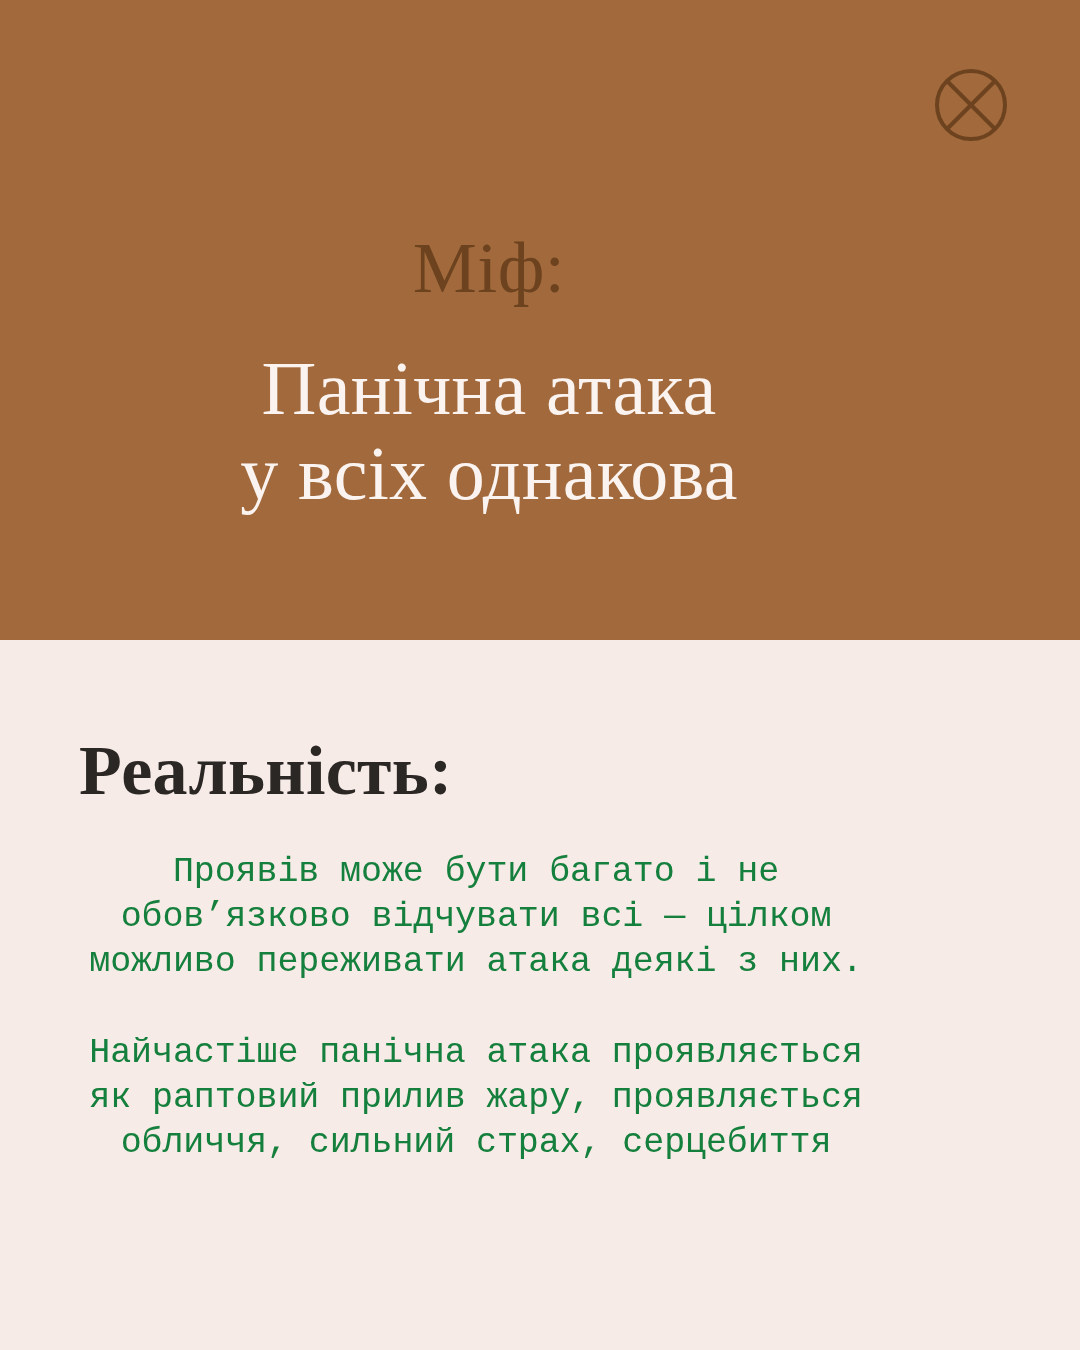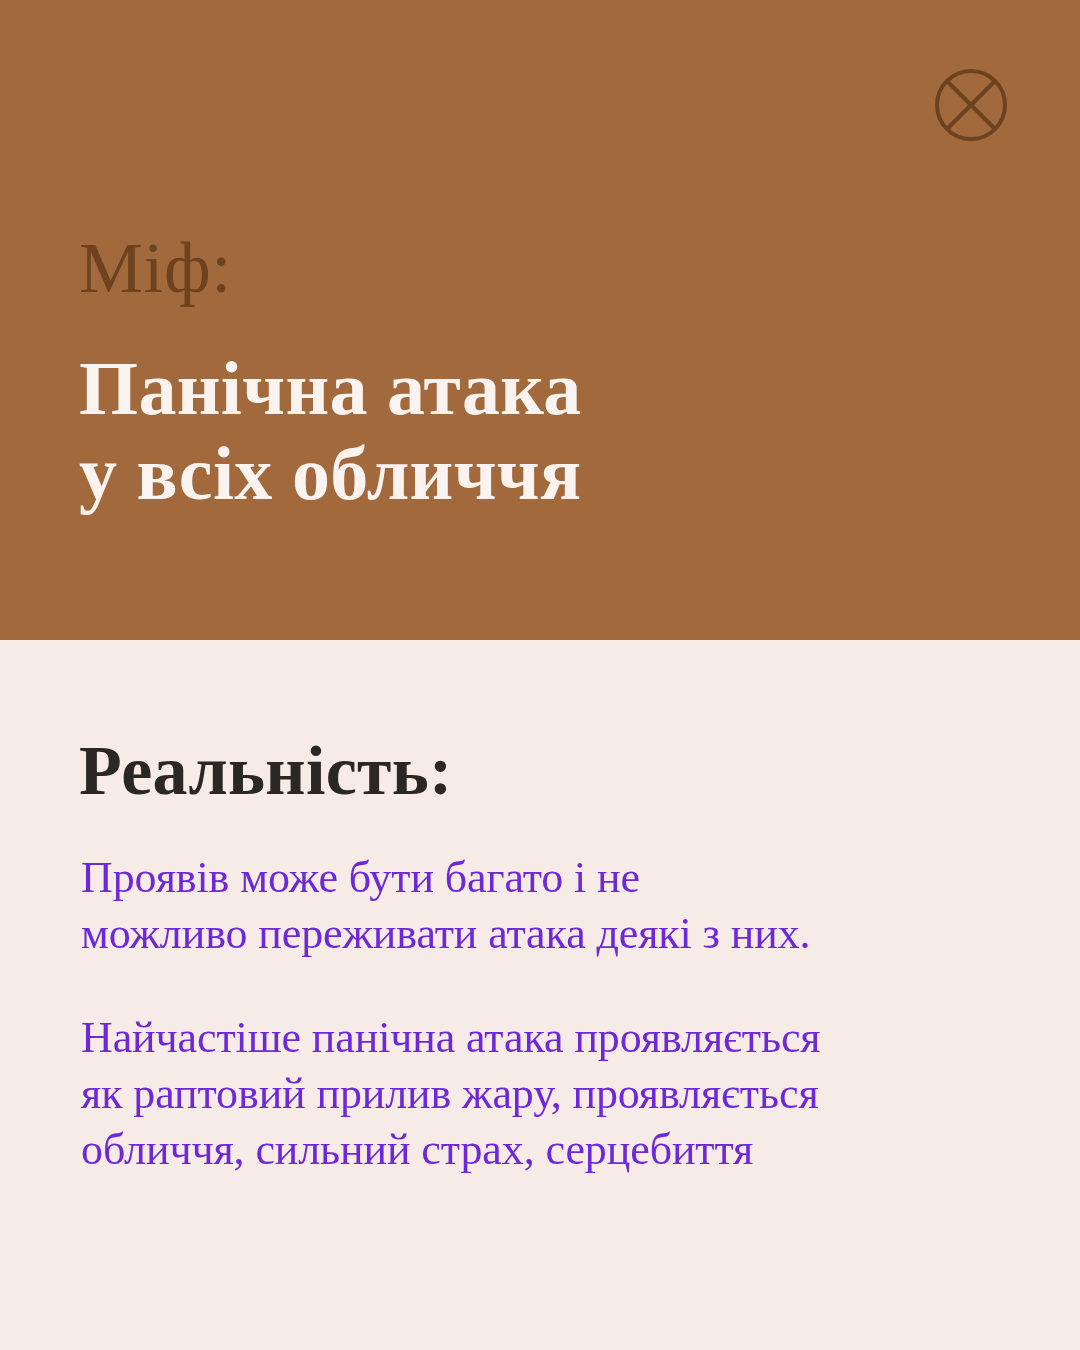--- a/index.html
+++ b/index.html
@@ -14,20 +14,21 @@
     background: #f6ebe6;
     overflow: hidden;
   }
 
   .card {
     position: relative;
     width: 1080px;
     height: 1350px;
     display: flex;
     flex-direction: column;
+    text-align: center;
   }
 
   
   .myth-panel {
     position: relative;
     height: 640px;
     background: #a26a3c;
     flex: 0 0 auto;
   }
 
@@ -54,21 +55,20 @@
     letter-spacing: 0.5px;
   }
 
   .myth-headline {
     font-family: "Liberation Serif", serif;
     font-size: 76px;
     line-height: 1.12;
     color: #fbf3ef;
     margin-top: 42px;
     letter-spacing: 0.3px;
-    font-weight: bold;
   }
 
   .myth-headline .line { display: block; white-space: pre; }
 
   
   .reality-panel {
     position: relative;
     flex: 1 1 auto;
     background: #f6ebe6;
   }
@@ -85,24 +85,24 @@
   }
 
   .reality-body {
     position: absolute;
     left: 81px;
     top: 210px;
     width: 790px;
   }
 
   .reality-body p {
-    font-family: Liberation Serif, serif;
-    font-size: 44px;
+    font-family: Liberation Mono, monospace;
+    font-size: 35px;
     line-height: 1.28;
-    color: #6d28d9;
+    color: #15803d;
     letter-spacing: -0.1px;
   }
 
   .reality-body p .line { display: block; white-space: pre; }
 
   .reality-body p + p { margin-top: 47px; }
 
   svg { display: block; }
 </style>
 </head>
@@ -118,34 +118,35 @@
         <line x1="14" y1="14" x2="60" y2="60" stroke="#6d431f" stroke-width="4"></line>
         <line x1="60" y1="14" x2="14" y2="60" stroke="#6d431f" stroke-width="4"></line>
       </svg>
     </span>
 
     <div class="myth-text-block">
       <div class="myth-label">Міф:</div>
 
       <div class="myth-headline">
         <span class="line">Панічна атака</span>
-        <span class="line">у всіх обличчя</span>
+        <span class="line">у всіх однакова</span>
       </div>
     </div>
 
   </section>
 
   <section class="reality-panel">
 
     <h2 class="reality-heading">Реальність:</h2>
 
     <div class="reality-body">
 
       <p>
         <span class="line">Проявів може бути багато і не</span>
+        <span class="line">обов’язково відчувати всі — цілком</span>
         <span class="line">можливо переживати атака деякі з них.</span>
       </p>
 
       <p>
         <span class="line">Найчастіше панічна атака проявляється</span>
         <span class="line">як раптовий прилив жару, проявляється</span>
         <span class="line">обличчя, сильний страх, серцебиття</span>
       </p>
 
     </div>

